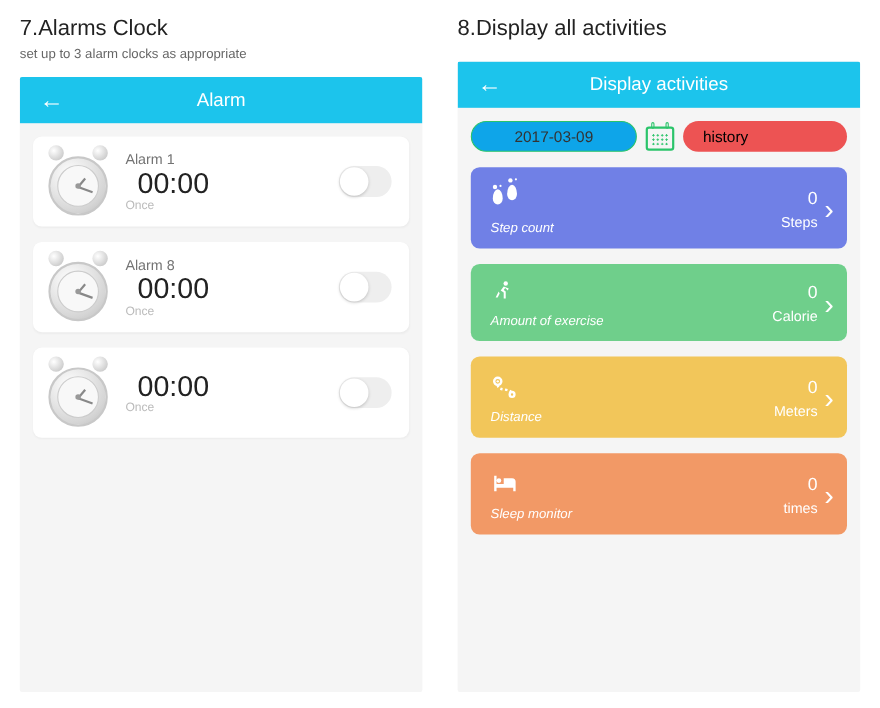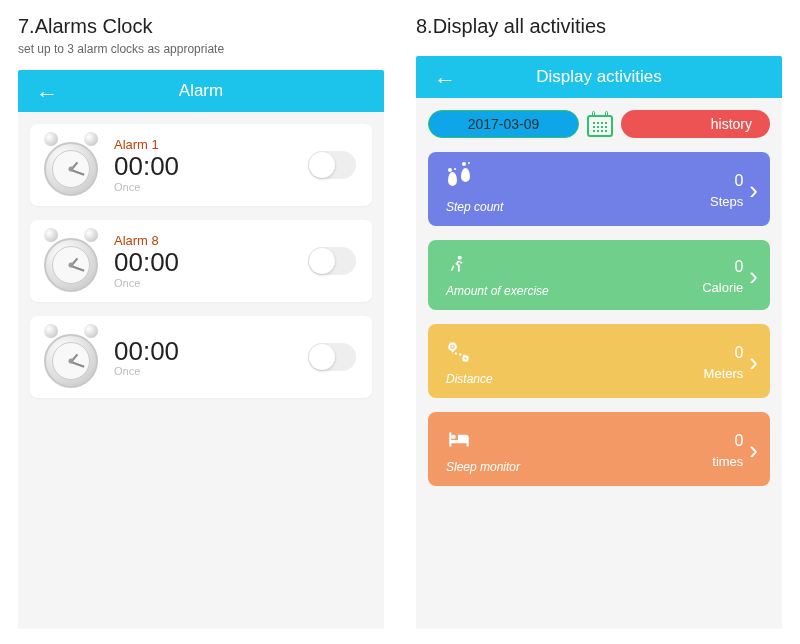--- a/index.html
+++ b/index.html
@@ -112,22 +112,22 @@
     }
     .clock-hand {
       position: absolute;
       background: #888;
       top: 50%; left: 50%;
       transform-origin: left center;
     }
     .clock-hand.h { width: 10px; height: 2px; transform: rotate(-50deg); }
     .clock-hand.m { width: 14px; height: 2px; transform: rotate(20deg); }
     .alarm-info { flex: 1; display: flex; flex-direction: column; }
-    .alarm-label { font-size: 13px; color: #c2410c; }
-    .alarm-time { font-size: 26px; font-weight: 500; color: #222; line-height: 1.1; }
+    .alarm-label { font-size: 13px; color: #737373; }
+    .alarm-time { font-size: 26px; font-weight: 500; color: #222; line-height: 1.1; margin-left: 11px; }
     .alarm-freq { font-size: 11px; color: #bbb; }
     .toggle {
       width: 48px; height: 28px;
       background: #eee;
       border-radius: 14px;
       position: relative;
       cursor: pointer;
     }
     .toggle::after {
       content: '';
@@ -177,24 +177,24 @@
       width: 3px; height: 6px;
       border: 1.5px solid #2bc46a;
       border-radius: 2px;
       top: 0;
     }
     .cal-ring.l { left: 5px; }
     .cal-ring.r { right: 5px; }
     .history-btn {
       flex: 1;
       background: #ed5353;
-      color: #ffffff;
+      color: #000000;
       border-radius: 16px;
       padding: 6px 18px;
-      text-align: right;
+      text-align: left;
       font-size: 14px;
       cursor: pointer;
     }
     .act-card {
       border-radius: 8px;
       padding: 14px 12px 12px 18px;
       color: #fff;
       display: flex;
       align-items: center;
       cursor: pointer;

